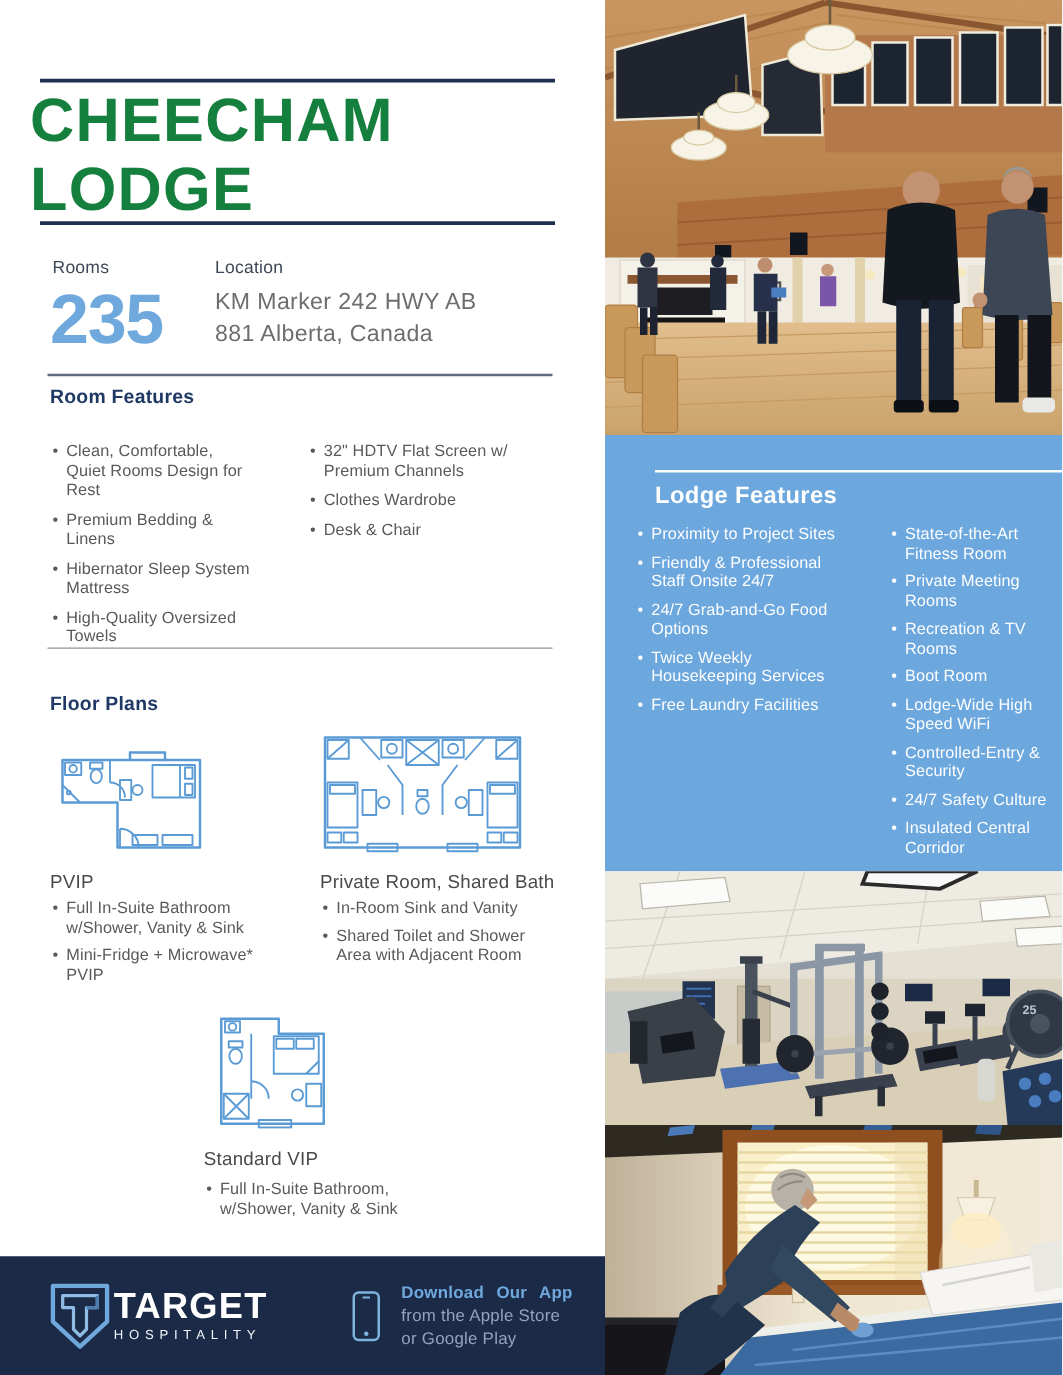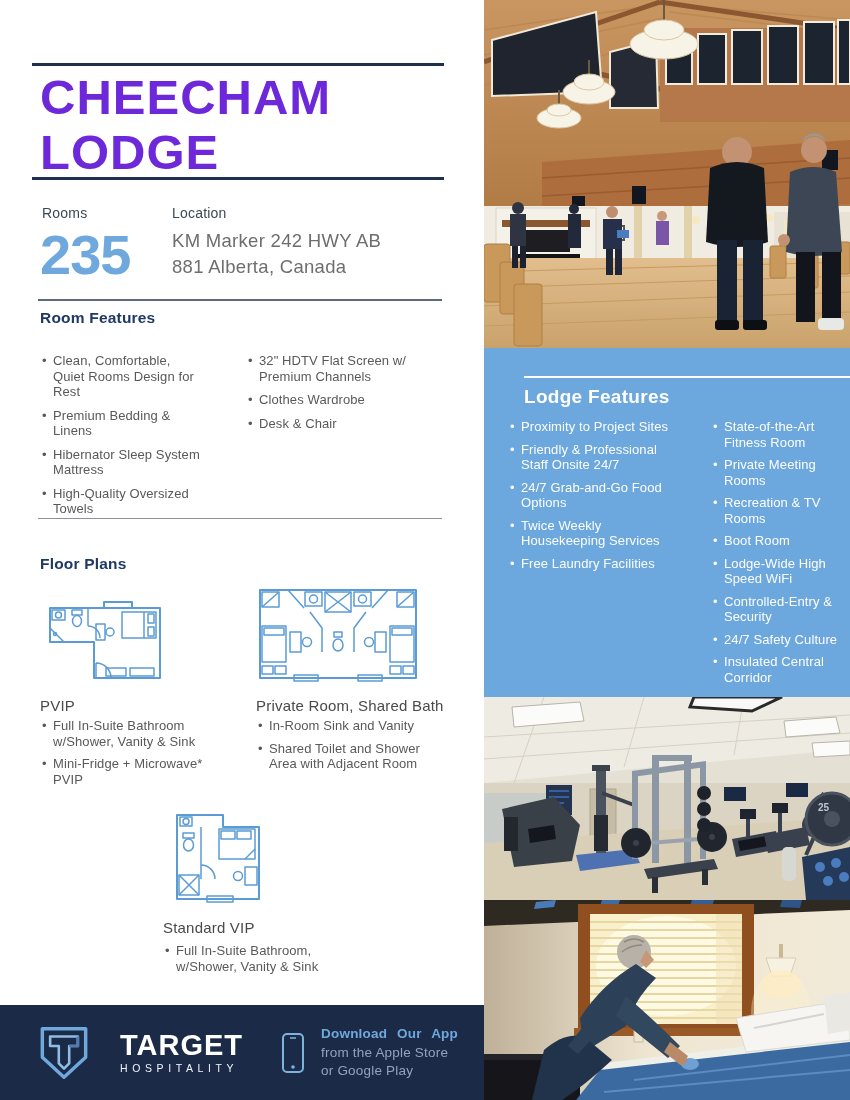--- a/index.html
+++ b/index.html
@@ -4,22 +4,22 @@
 <style>
   *{box-sizing:border-box;margin:0;padding:0;}
   body{margin:0;background:#ffffff;}
   .page{position:relative;width:850px;height:1100px;overflow:hidden;background:#ffffff;
         font-family:"Liberation Sans", sans-serif;}
 
   
   .rule-heavy{position:absolute;height:3px;background:#1E3050;}
   #rule-top{left:32px;top:63px;width:412px;}
   #rule-mid{left:32px;top:177px;width:412px;}
-  .page-title{position:absolute;left:40px;top:70px;font-size:49px;font-weight:800;
-              color:#6d28d9;line-height:55px;letter-spacing:1px;}
+  .page-title{position:absolute;left:24px;top:70px;font-size:49px;font-weight:800;
+              color:#15803d;line-height:55px;letter-spacing:1px;}
 
   
   .stat-label{position:absolute;font-size:14px;color:#3E4756;font-weight:500;letter-spacing:.2px;}
   #rooms-label{left:42px;top:205px;}
   #location-label{left:172px;top:205px;}
   .rooms-value{position:absolute;left:40px;top:222px;font-size:56px;font-weight:800;
                color:#6FA8DC;letter-spacing:-1px;}
   .address{position:absolute;left:172px;top:228px;font-size:18.5px;color:#6E6E6E;line-height:26px;letter-spacing:.3px;}
   .divider{position:absolute;}
   #div1{left:38px;top:299px;width:404px;height:2px;background:#5E6A7E;}
@@ -65,21 +65,21 @@
 
   
   .photo{position:absolute;display:block;}
   #photo-top{left:484px;top:0;}
   #photo-gym{left:484px;top:697px;}
   #photo-bed{left:484px;top:900px;}
 
   
   .footer{position:absolute;left:0;top:1005px;width:484px;height:95px;background:#1B2A47;
           display:flex;align-items:center;padding-left:38px;}
-  .brand{display:flex;align-items:center;gap:30px;}
+  .brand{display:flex;align-items:center;gap:1px;}
   .brand-name{font-size:29px;font-weight:800;color:#ffffff;letter-spacing:1px;line-height:28px;}
   .brand-sub{font-size:10.5px;color:#F2F6FA;letter-spacing:4.6px;margin-top:3px;}
   .download{margin-left:auto;margin-right:26px;display:flex;align-items:center;gap:16px;}
   .dl1{font-size:13.5px;font-weight:700;color:#6FA8DC;word-spacing:6px;letter-spacing:.2px;}
   .dl2,.dl3{font-size:13.5px;color:#93A3BB;line-height:18px;letter-spacing:.2px;}
   .dl1{margin-bottom:3px;}
 </style>
 </head>
 <body>
 

